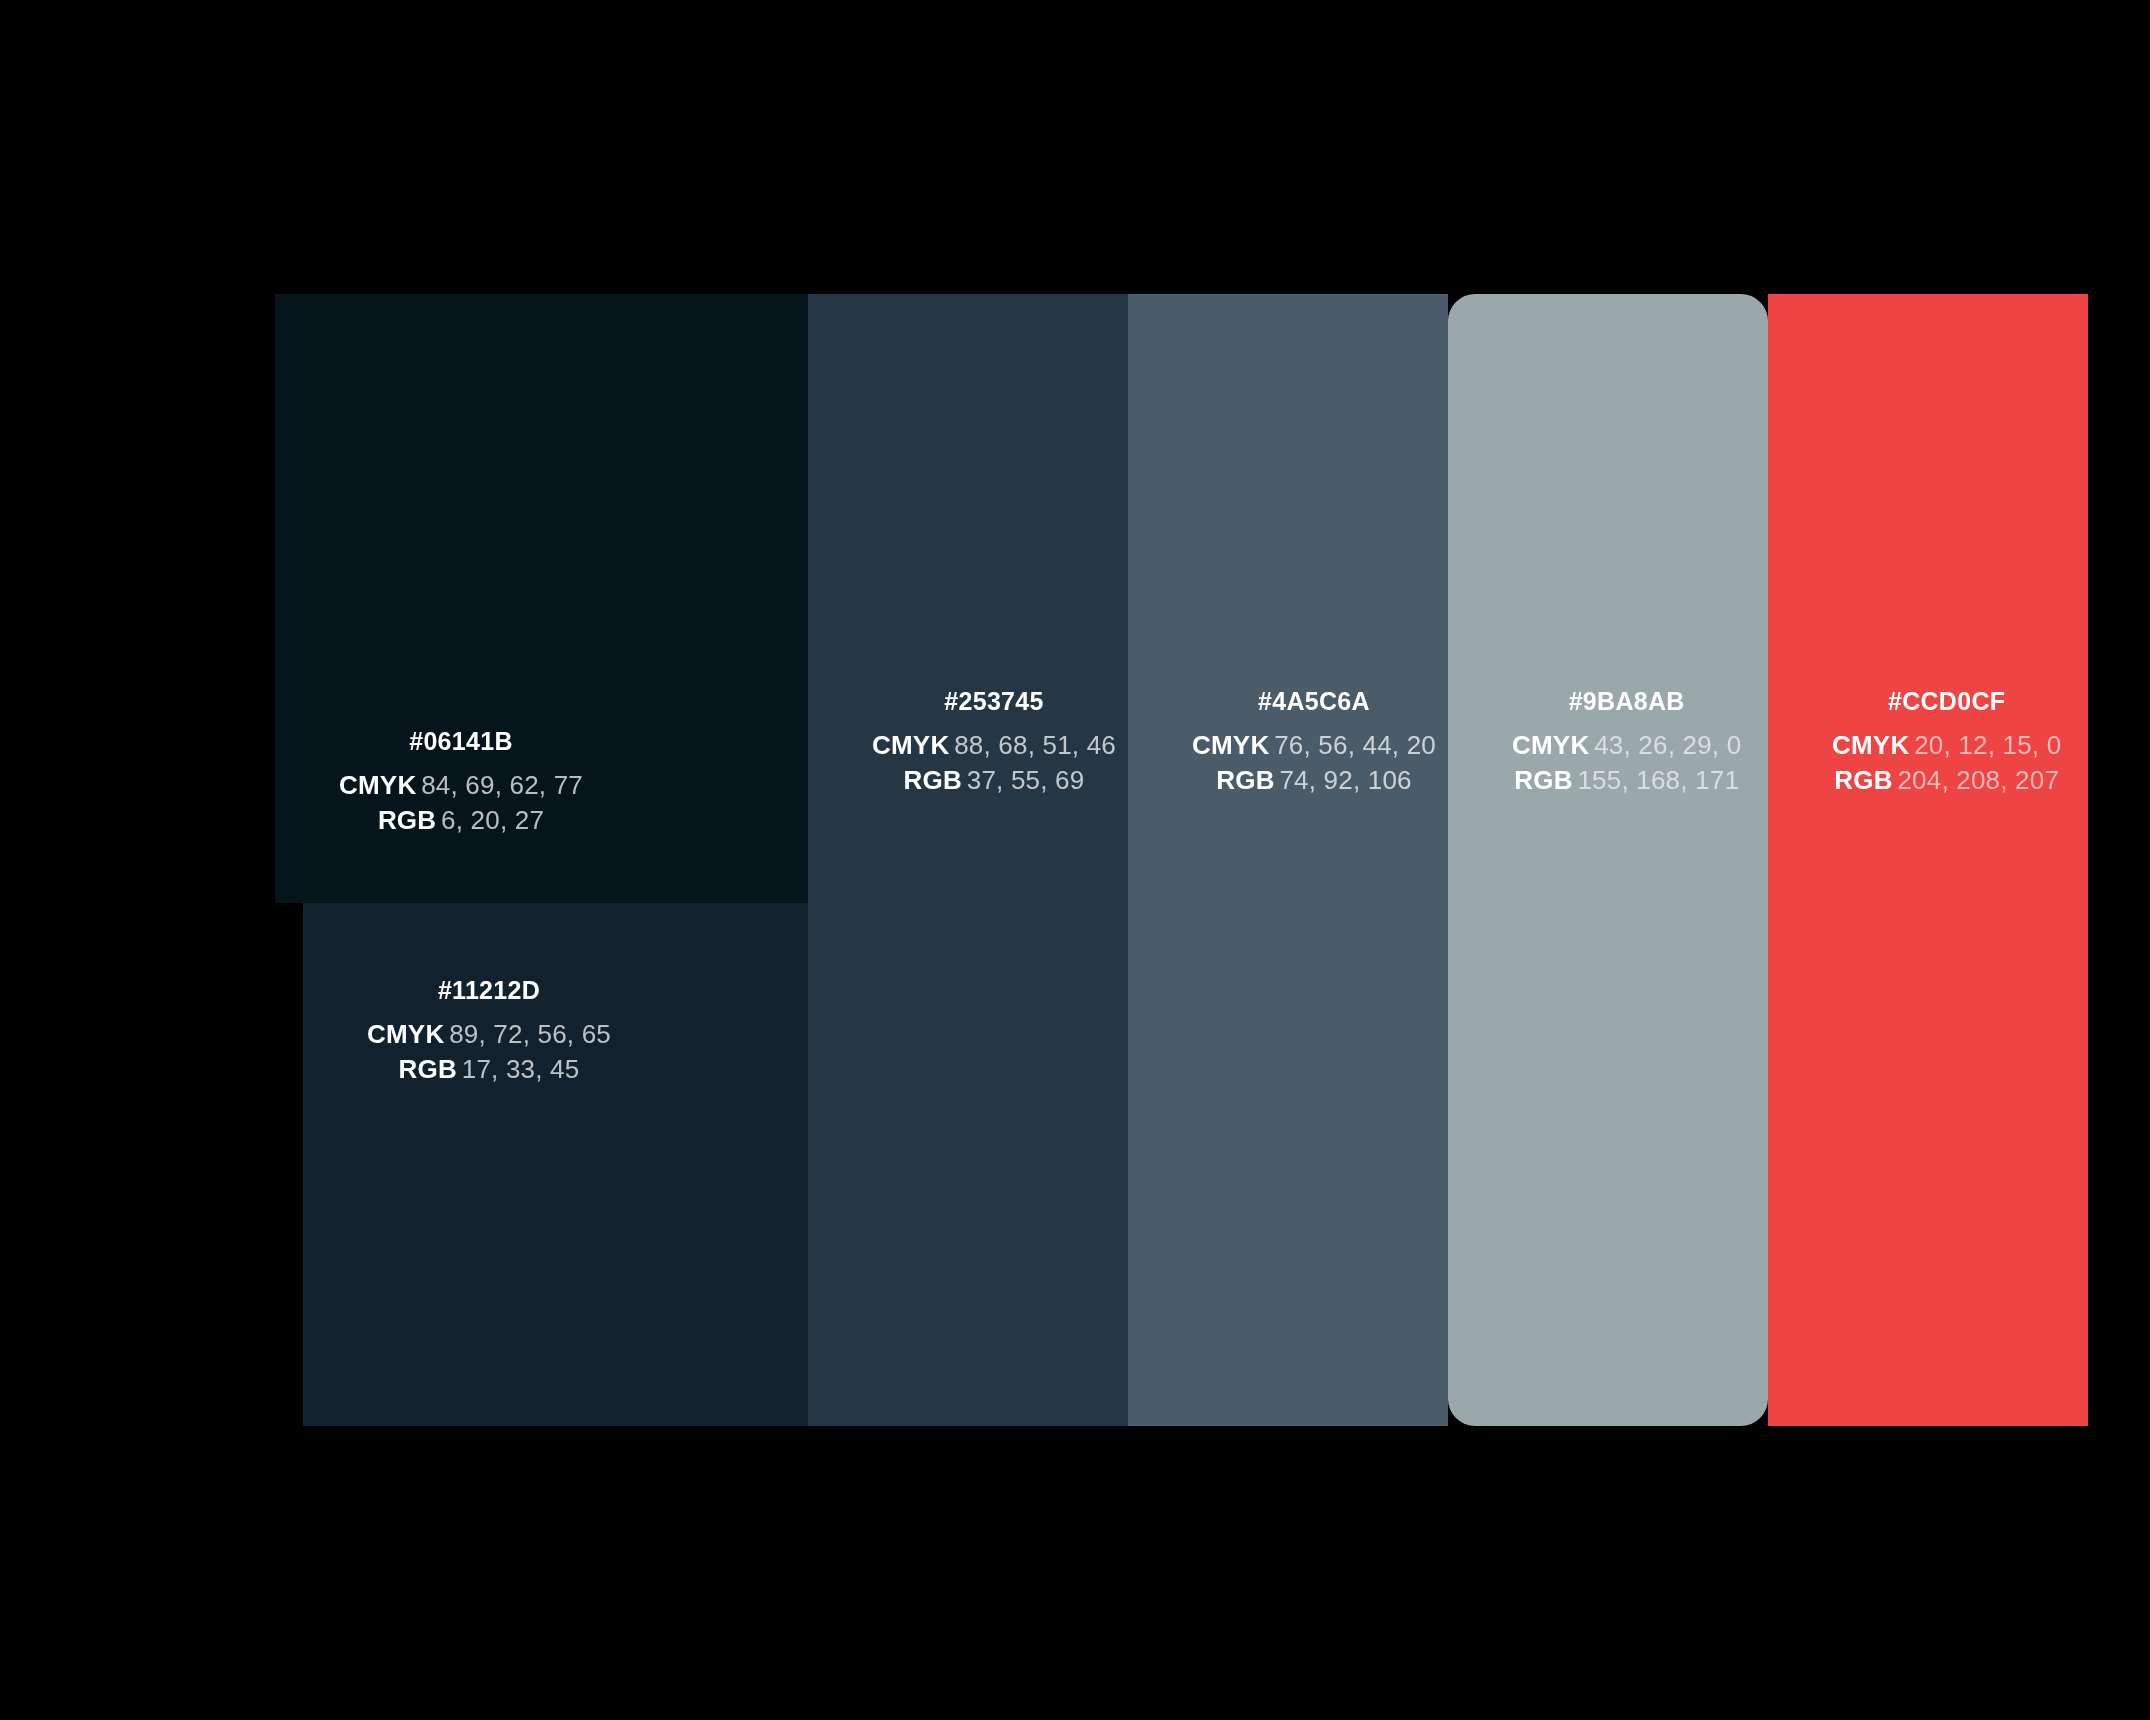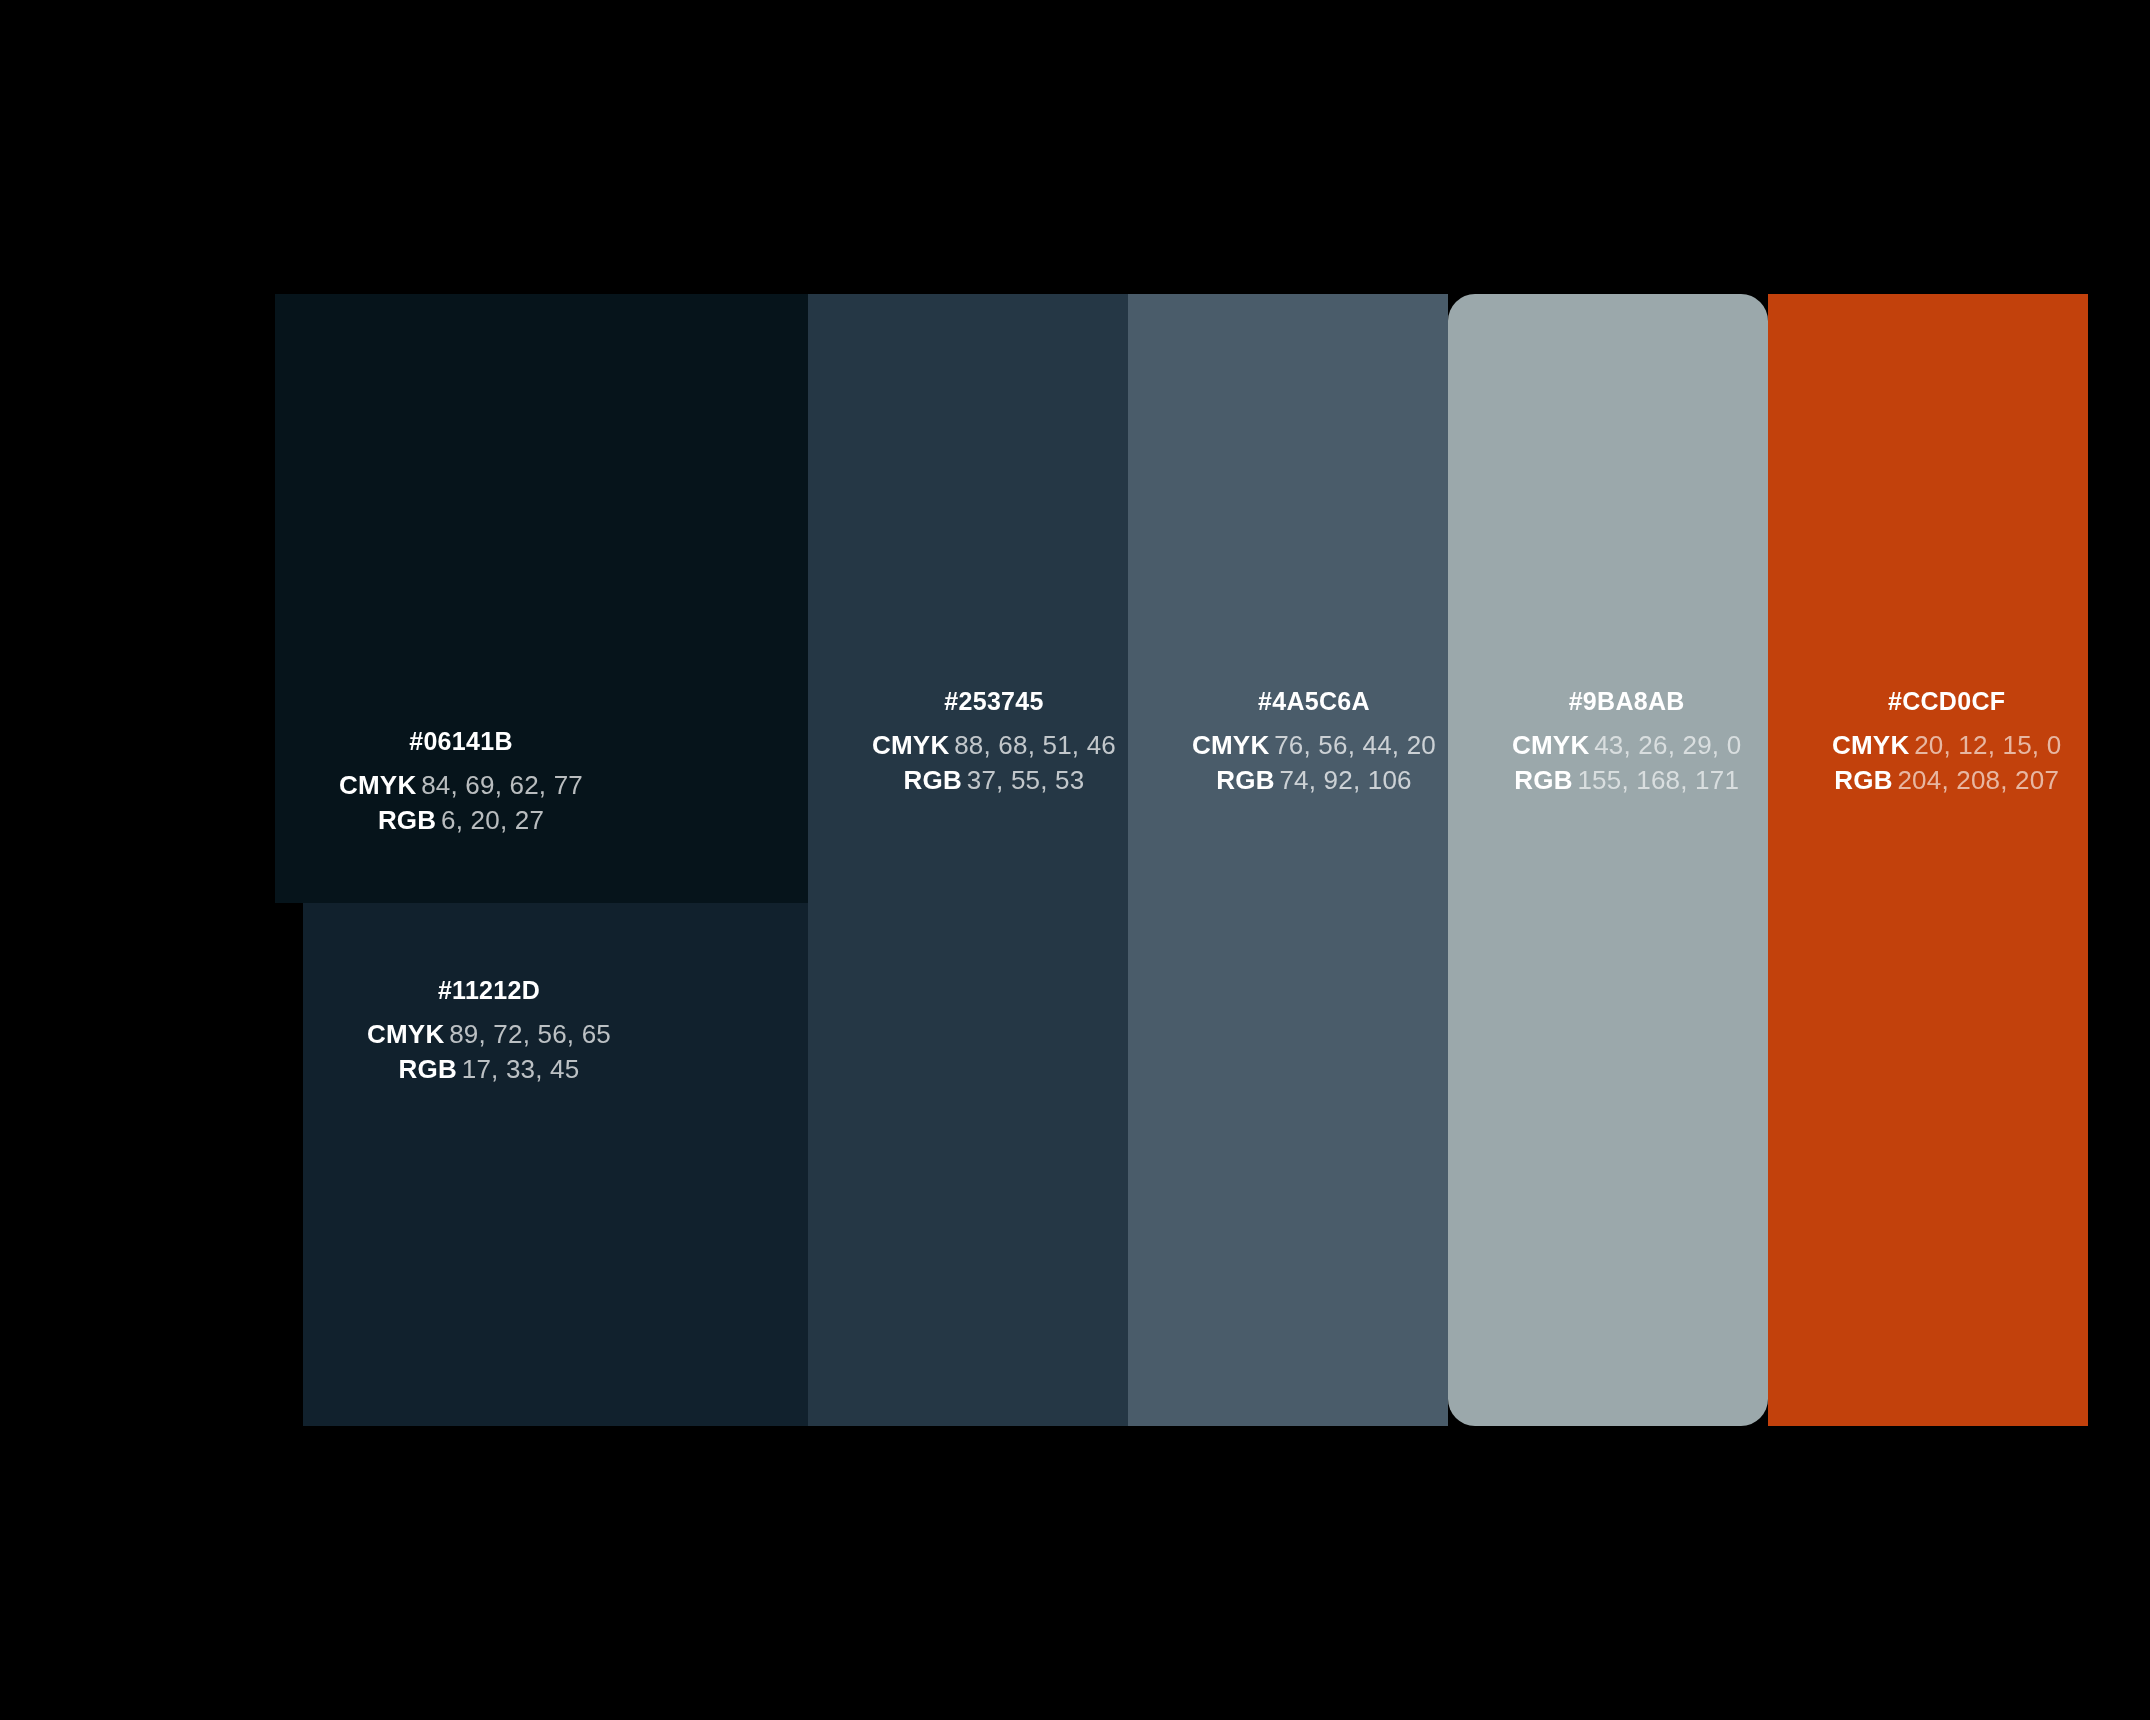--- a/index.html
+++ b/index.html
@@ -133,21 +133,21 @@
     </div>
 
     <div class="column">
       <div class="swatch full" style="background-color: rgb(37, 55, 69);">
         <div class="label">
           <div class="hex">#253745</div>
           <div class="line">
             <span class="key">CMYK</span><span class="val">88, 68, 51, 46</span>
           </div>
           <div class="line">
-            <span class="key">RGB</span><span class="val">37, 55, 53</span>
+            <span class="key">RGB</span><span class="val">37, 55, 69</span>
           </div>
         </div>
       </div>
     </div>
 
     <div class="column">
       <div class="swatch full" style="background-color: rgb(74, 92, 106);">
         <div class="label">
           <div class="hex">#4A5C6A</div>
           <div class="line">
@@ -168,21 +168,21 @@
             <span class="key">CMYK</span><span class="val">43, 26, 29, 0</span>
           </div>
           <div class="line">
             <span class="key">RGB</span><span class="val">155, 168, 171</span>
           </div>
         </div>
       </div>
     </div>
 
     <div class="column">
-      <div class="swatch full on-light" style="background-color: #c2410c;">
+      <div class="swatch full on-light" style="background-color: #ef4444;">
         <div class="label">
           <div class="hex">#CCD0CF</div>
           <div class="line">
             <span class="key">CMYK</span><span class="val">20, 12, 15, 0</span>
           </div>
           <div class="line">
             <span class="key">RGB</span><span class="val">204, 208, 207</span>
           </div>
         </div>
       </div>

